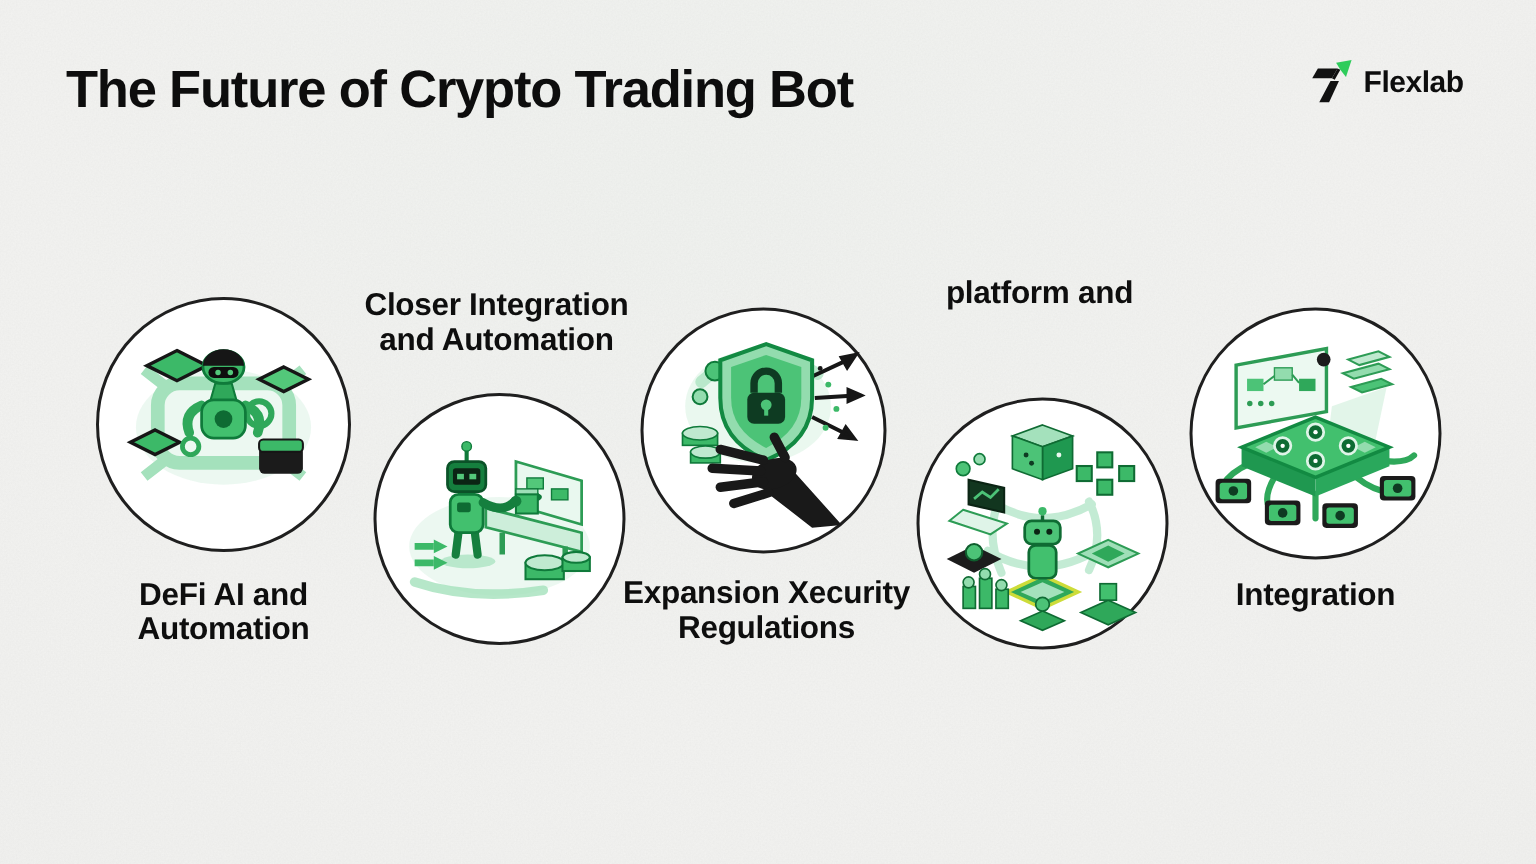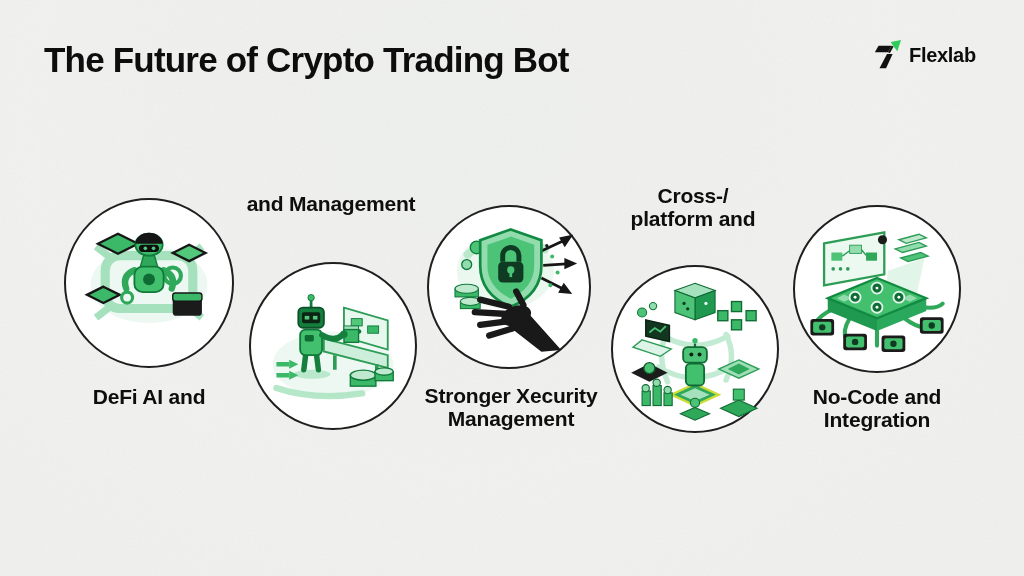--- a/index.html
+++ b/index.html
@@ -74,26 +74,28 @@
           <circle cx="80" cy="76" r="6.5" fill="#0e6b33"></circle>
           <ellipse cx="80" cy="38" rx="15" ry="12" fill="#3cb968" stroke="#0f7a3a" stroke-width="2"></ellipse>
           <path d="M65 37 a15 12 0 0 1 30 0 Z" fill="#161616"></path>
           <rect x="69" y="38" width="22" height="8" rx="4" fill="#0e0e0e"></rect>
           <circle cx="76" cy="42" r="2" fill="#53c87a"></circle>
             <circle cx="85" cy="42" r="2" fill="#53c87a"></circle>
         </svg>
       </div>
       <div class="label" style="left:29px;top:385px;">
         <span class="ln">DeFi AI and</span>
+        <span class="ln">Automation</span>
       </div>
     </div>
 
     <div class="item">
       <div class="label" style="left:211px;top:192px;">
-        <span class="ln">and Management</span>
+        <span class="ln">Closer Integration</span>
+        <span class="ln">and Automation</span>
       </div>
       <div class="circle" style="left:249px;top:262px;width:168px;height:168px;">
         <svg width="146" height="146" viewBox="0 0 160 160">
           <ellipse cx="80" cy="100" rx="66" ry="36" fill="#dcf3e5" opacity="0.55"></ellipse>
           <polygon points="92,38 140,52 140,84 92,70" fill="#e9f8ef" stroke="#2d9c55" stroke-width="2"></polygon>
           <rect x="100" y="50" width="12" height="8" fill="#53c87a" stroke="#0f7a3a" stroke-width="1"></rect>
           <rect x="118" y="58" width="12" height="8" fill="#3cb968" stroke="#0f7a3a" stroke-width="1"></rect>
           <ellipse cx="106" cy="64" rx="5" ry="3" fill="#0f7a3a"></ellipse>
           <polygon points="70,72 140,90 140,104 70,86" fill="#cdeeda" stroke="#2d9c55" stroke-width="2"></polygon>
           <path d="M82 90 v16 M128 100 v14" stroke="#2d9c55" stroke-width="4"></path>
@@ -157,28 +159,27 @@
           <g stroke="#191919" stroke-width="7" stroke-linecap="round" fill="none">
             <path d="M80 102 L48 94"></path>
             <path d="M78 110 L42 108"></path>
             <path d="M80 118 L48 122"></path>
             <path d="M84 126 L58 134"></path>
             <path d="M96 100 L88 85"></path>
           </g>
         </svg>
       </div>
       <div class="label" style="left:391px;top:384px;">
-        <span class="ln">Stronger Xecurity</span>
-        <span class="ln">Management</span>
+        <span class="ln">Expansion Xecurity</span>
+        <span class="ln">Regulations</span>
       </div>
     </div>
 
     <div class="item">
       <div class="label" style="left:573px;top:184px;">
-        <span class="ln">Cross-/</span>
         <span class="ln">platform and</span>
       </div>
       <div class="circle" style="left:611px;top:265px;width:168px;height:168px;">
         <svg width="146" height="146" viewBox="0 0 160 160">
           <path d="M46 66 Q80 86 116 66 M40 100 Q80 124 122 98 M48 64 Q38 88 50 116 M114 64 Q126 88 114 114 M80 84 L80 118" stroke="#b9e8cc" stroke-width="6" fill="none" opacity="0.85" stroke-linecap="round"></path>
           <polygon points="22,70 54,80 42,88 12,78" fill="#dff4e8" stroke="#2d9c55" stroke-width="1.5"></polygon>
           <polygon points="26,48 52,54 52,72 26,66" fill="#12361f" stroke="#0b2414" stroke-width="1.5"></polygon>
           <path d="M30 62 L36 57 L42 61 L48 55" stroke="#4cc377" stroke-width="2" fill="none"></path>
           <circle cx="22" cy="40" r="5" fill="#4cc377" stroke="#0f7a3a" stroke-width="1.2"></circle>
           <circle cx="34" cy="33" r="4" fill="#93dcae" stroke="#0f7a3a" stroke-width="1.2"></circle>
@@ -282,19 +283,18 @@
               </g>
             <g transform="translate(140,120)">
                 <rect x="-13" y="-9" width="26" height="18" rx="3" fill="#1b1b1b"></rect>
                 <rect x="-10" y="-6" width="20" height="12" rx="2" fill="#42c06e"></rect>
                 <circle r="3.5" fill="#0e3b22"></circle>
               </g>
           </g>
         </svg>
       </div>
       <div class="label" style="left:757px;top:385px;">
-        <span class="ln">No-Code and</span>
         <span class="ln">Integration</span>
       </div>
     </div>
 
   </div>
 </div>
 
 </body></html>

